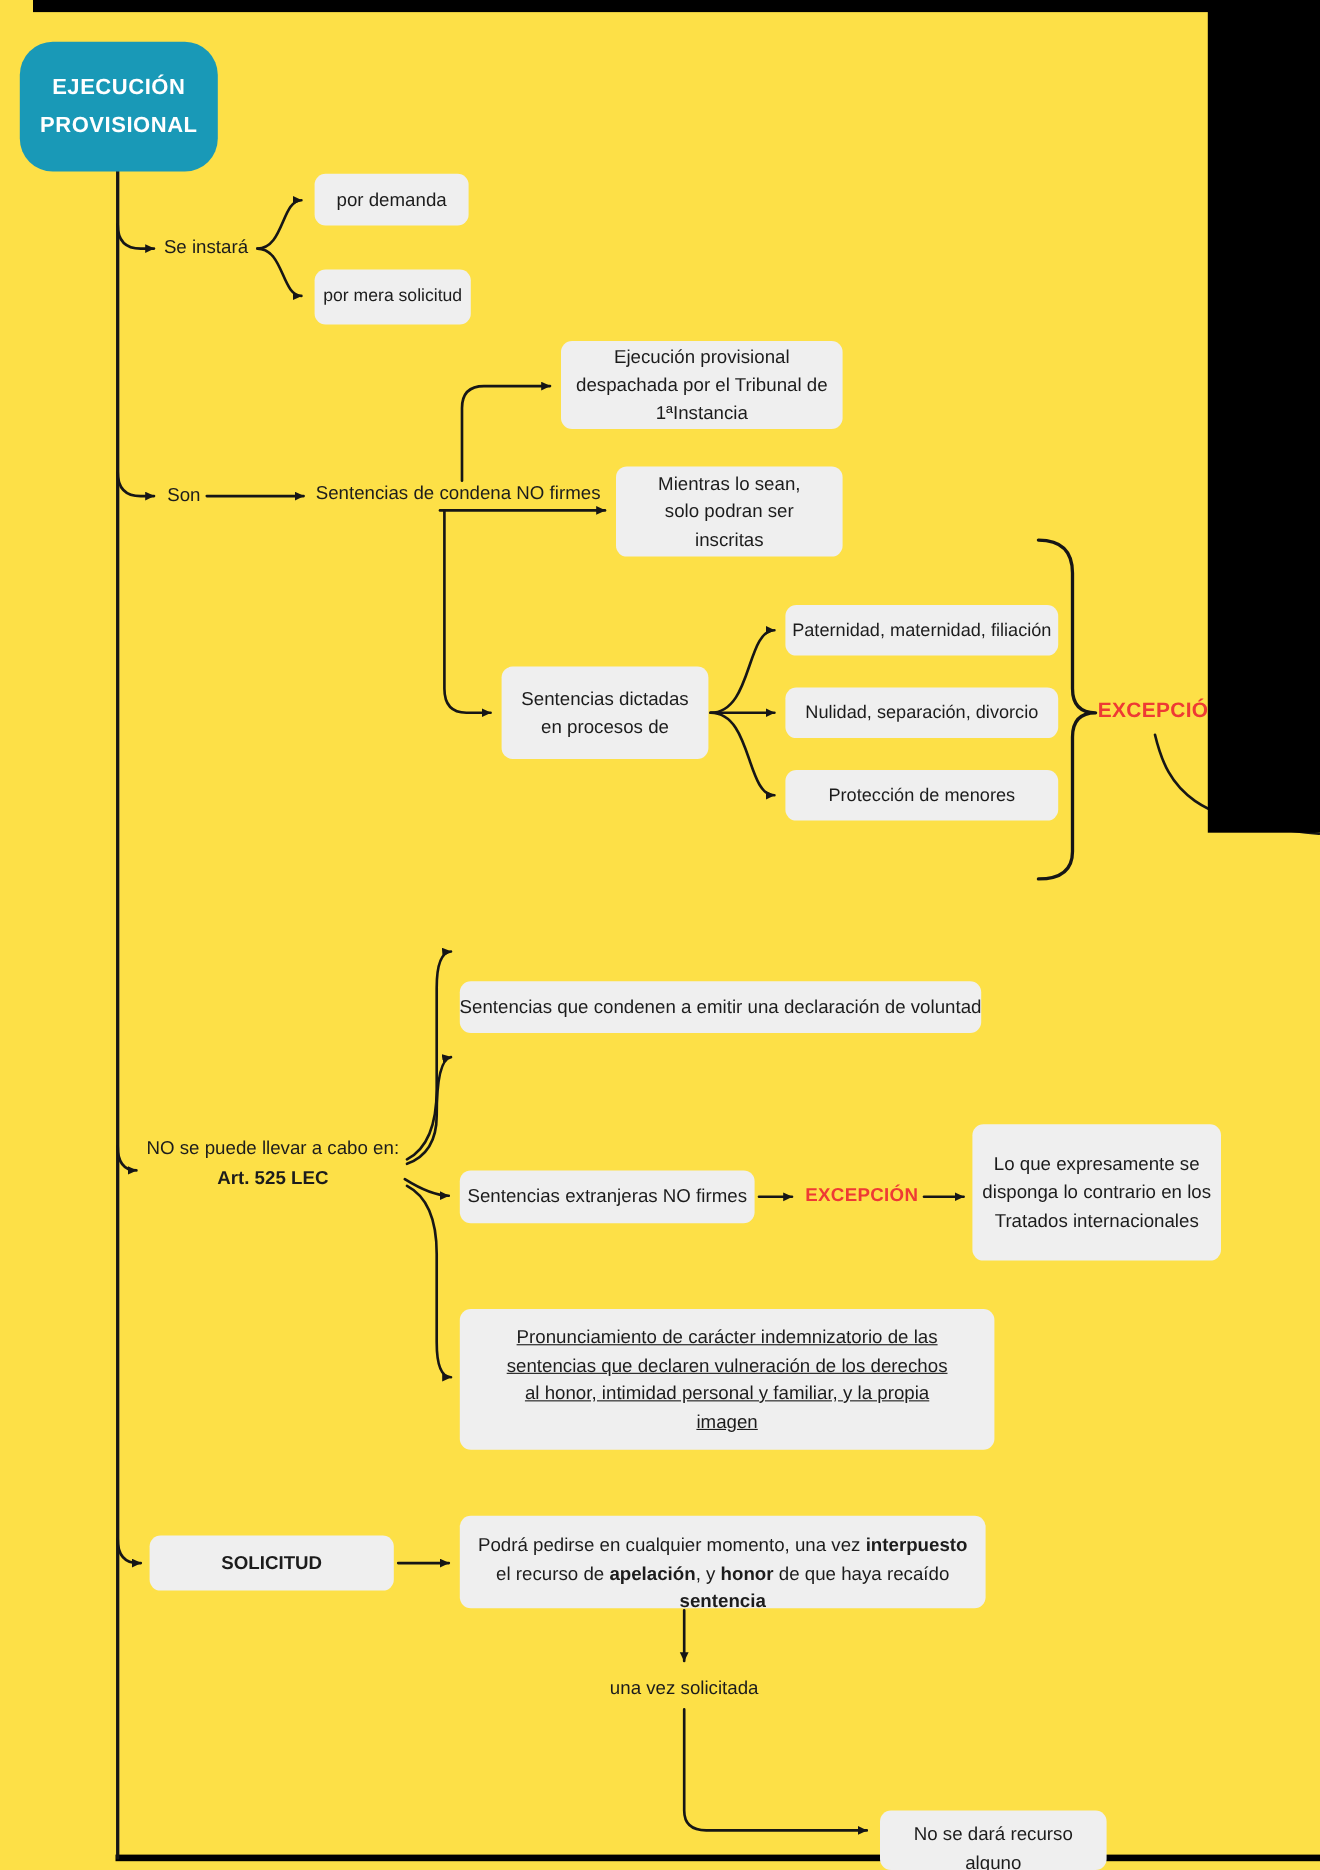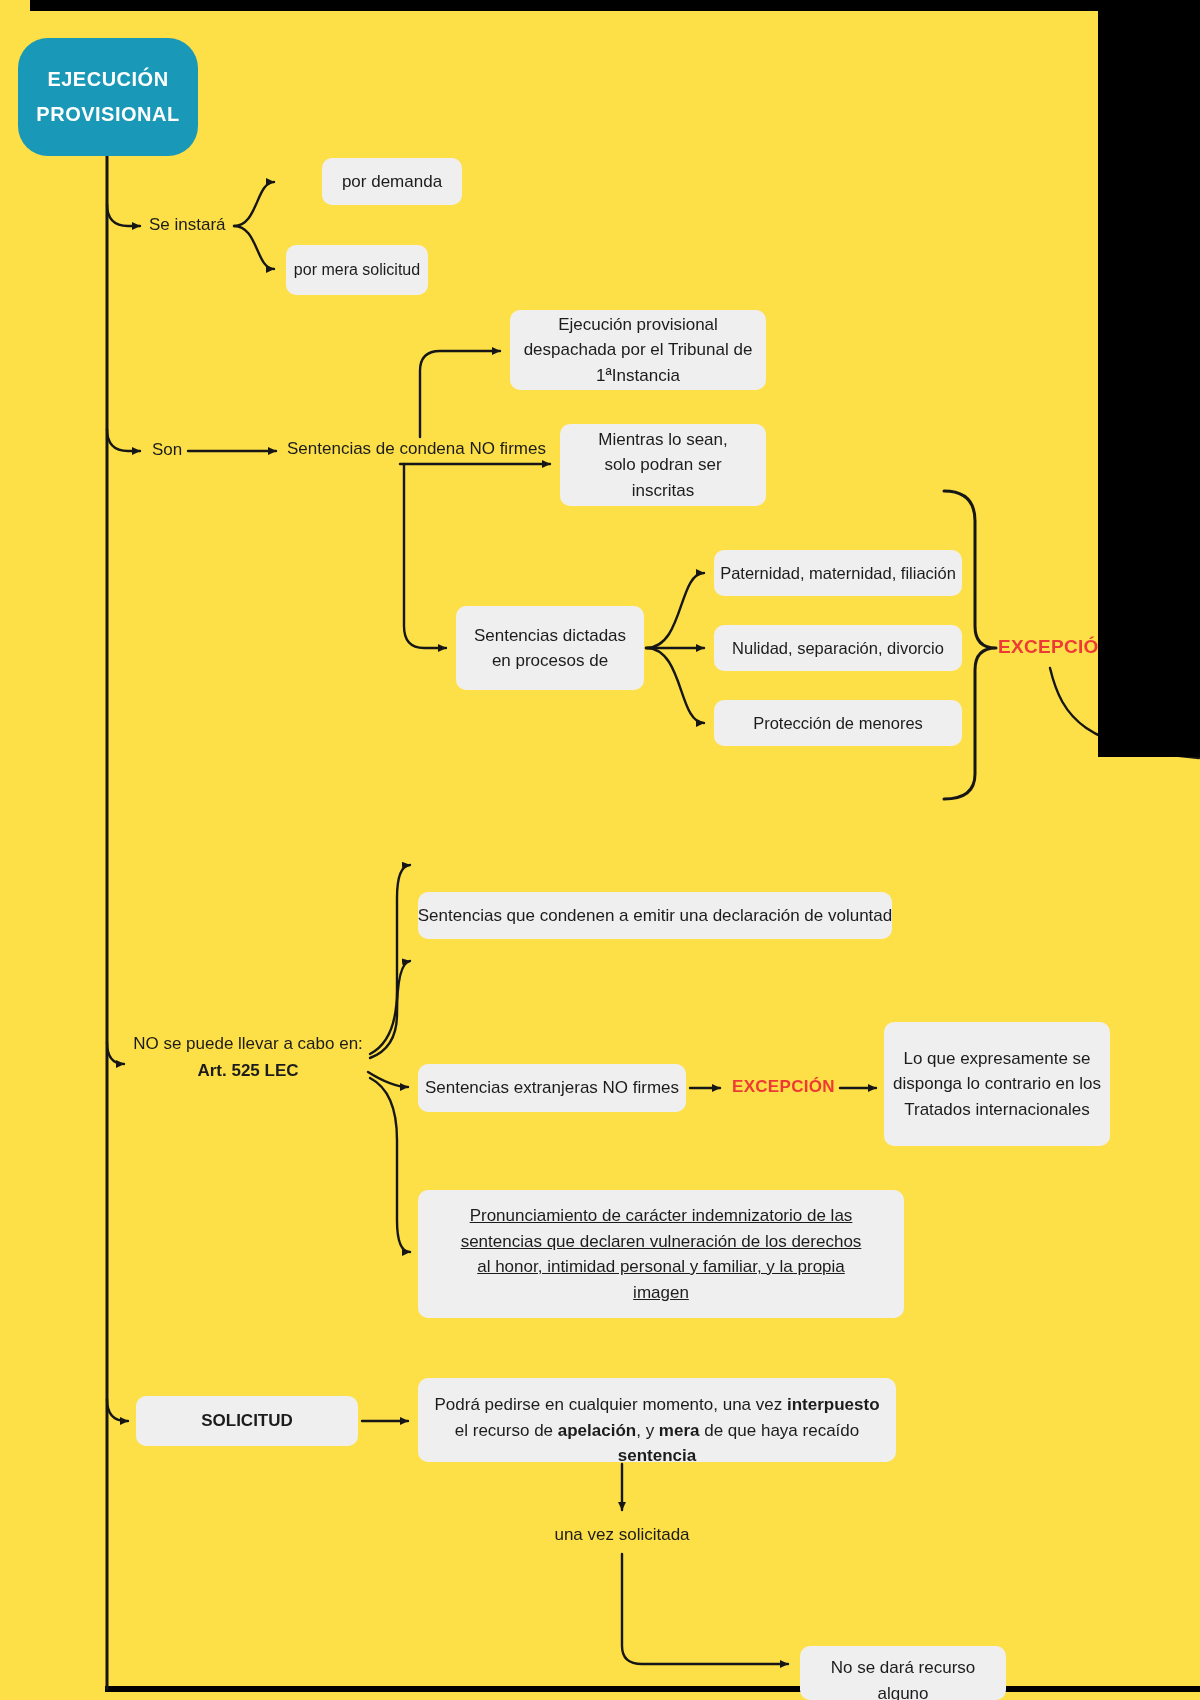--- a/index.html
+++ b/index.html
@@ -96,21 +96,21 @@
       <path class="ln" d="M 622 1554 L 622 1646 Q 622 1664 642 1664 L 788 1664" marker-end="url(#arw)"></path>
     </g>
   </svg>
 
   <div class="root">
     <div>EJECUCIÓN</div>
     <div>PROVISIONAL</div>
   </div>
 
   <div class="lbl" style="left:149px;top:214px;">Se instará</div>
-  <div class="box nowrap" style="left:286px;top:158px;width:140px;height:47px;margin-left:36px;">por demanda</div>
+  <div class="box nowrap" style="left:286px;top:158px;width:140px;height:47px;">por demanda</div>
   <div class="box nowrap" style="left:286px;top:245px;width:142px;height:50px;font-size:16px;">por mera solicitud</div>
 
   <div class="lbl" style="left:152px;top:439px;">Son</div>
   <div class="lbl" style="left:287px;top:438px;white-space:nowrap;">Sentencias de condena NO firmes</div>
   <div class="box" style="left:510px;top:310px;width:256px;height:80px;">Ejecución provisional despachada por el Tribunal de 1ªInstancia</div>
   <div class="box" style="left:560px;top:424px;width:206px;height:82px;padding:6px 26px;">Mientras lo sean, solo podran ser inscritas</div>
   <div class="box" style="left:456px;top:606px;width:188px;height:84px;">Sentencias dictadas en procesos de</div>
   <div class="box nowrap" style="left:714px;top:550px;width:248px;height:46px;font-size:16.5px;text-align:center;">Paternidad, maternidad, filiación</div>
   <div class="box nowrap" style="left:714px;top:625px;width:248px;height:46px;font-size:16.5px;">Nulidad, separación, divorcio</div>
   <div class="box nowrap" style="left:714px;top:700px;width:248px;height:46px;font-size:16.5px;">Protección de menores</div>
@@ -121,18 +121,18 @@
     <div class="bold">Art. 525 LEC</div>
   </div>
   <div class="box nowrap" style="left:418px;top:892px;width:474px;height:47px;">Sentencias que condenen a emitir una declaración de voluntad</div>
   <div class="box nowrap" style="left:418px;top:1064px;width:268px;height:48px;">Sentencias extranjeras NO firmes</div>
   <div class="exception" style="left:732px;top:1077px;font-size:17px;">EXCEPCIÓN</div>
   <div class="box" style="left:884px;top:1022px;width:226px;height:124px;padding:6px 8px;">Lo que expresamente se disponga lo contrario en los Tratados internacionales</div>
   <div class="box" style="left:418px;top:1190px;width:486px;height:128px;padding:6px 34px;text-decoration:underline;">Pronunciamiento de carácter indemnizatorio de las sentencias que declaren vulneración de los derechos al honor, intimidad personal y familiar, y la propia imagen</div>
 
   <div class="box bold" style="left:136px;top:1396px;width:222px;height:50px;">SOLICITUD</div>
   <div class="box" style="left:418px;top:1378px;width:478px;height:84px;display:block;padding:14px 14px;">
-    <span>Podrá pedirse en cualquier momento, una vez </span><span class="bold">interpuesto</span><span> el recurso de </span><span class="bold">apelación</span><span>, y </span><span class="bold">mera</span><span> de que haya recaído </span><span class="bold">sentencia</span>
+    <span>Podrá pedirse en cualquier momento, una vez </span><span class="bold">interpuesto</span><span> el recurso de </span><span class="bold">apelación</span><span>, y </span><span class="bold">honor</span><span> de que haya recaído </span><span class="bold">sentencia</span>
   </div>
   <div class="lbl" style="left:530px;top:1524px;width:184px;text-align:center;">una vez solicitada</div>
   <div class="box" style="left:800px;top:1646px;width:206px;height:54px;align-items:flex-start;padding-top:9px;">No se dará recurso alguno</div>
 
 </div>
 
 </body></html>

